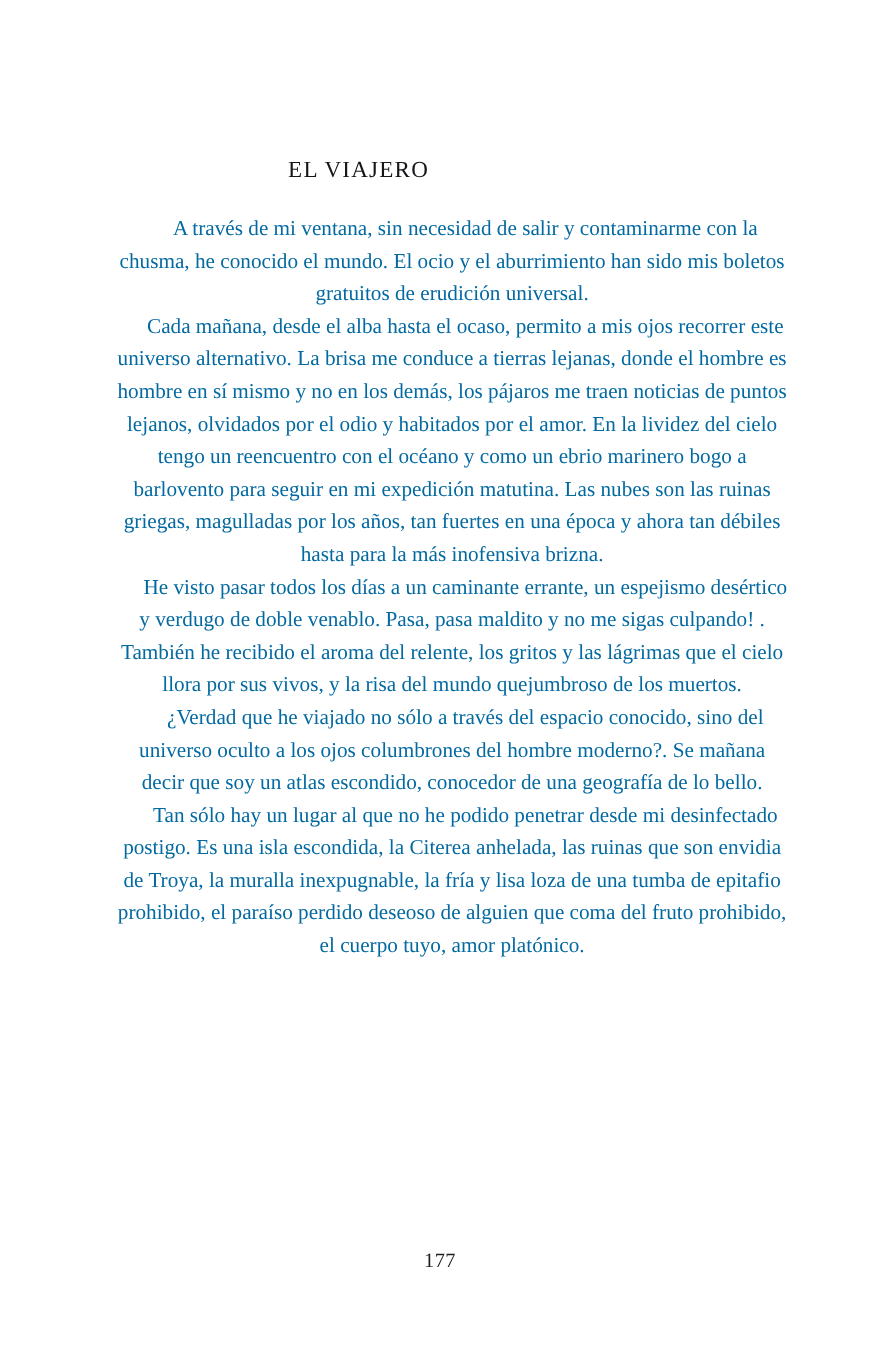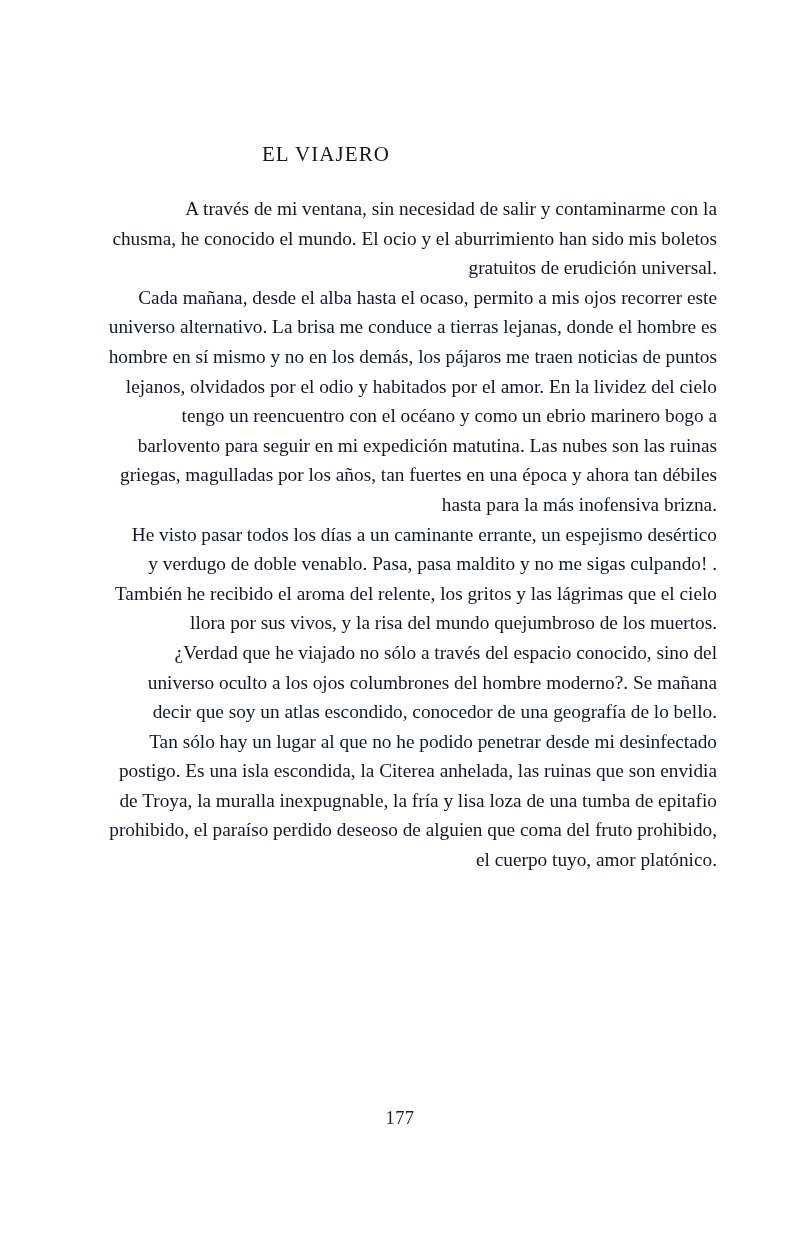--- a/index.html
+++ b/index.html
@@ -30,33 +30,33 @@
     color: #16161a;
     white-space: pre;
   }
   .body-text {
     position: absolute;
     top: 194px;
     left: 105px;
     width: 612px;
     font-size: 19.3px;
     line-height: 29.6px;
-    text-align: right;
-    color: #0f172a;
+    text-align: center;
+    color: #0369a1;
     -webkit-font-smoothing: antialiased;
   }
   .body-text p {
     margin: 0;
     text-indent: 24px;
     hyphens: none;
     -webkit-hyphens: none;
   }
   .page-number {
     position: absolute;
-    top: 1108px;
+    top: 1137px;
     left: 0;
     width: 800px;
     text-align: center;
     font-size: 18.5px;
     color: #1f1f1f;
     letter-spacing: 0.4px;
   }
 </style>
 </head>
 <body>

